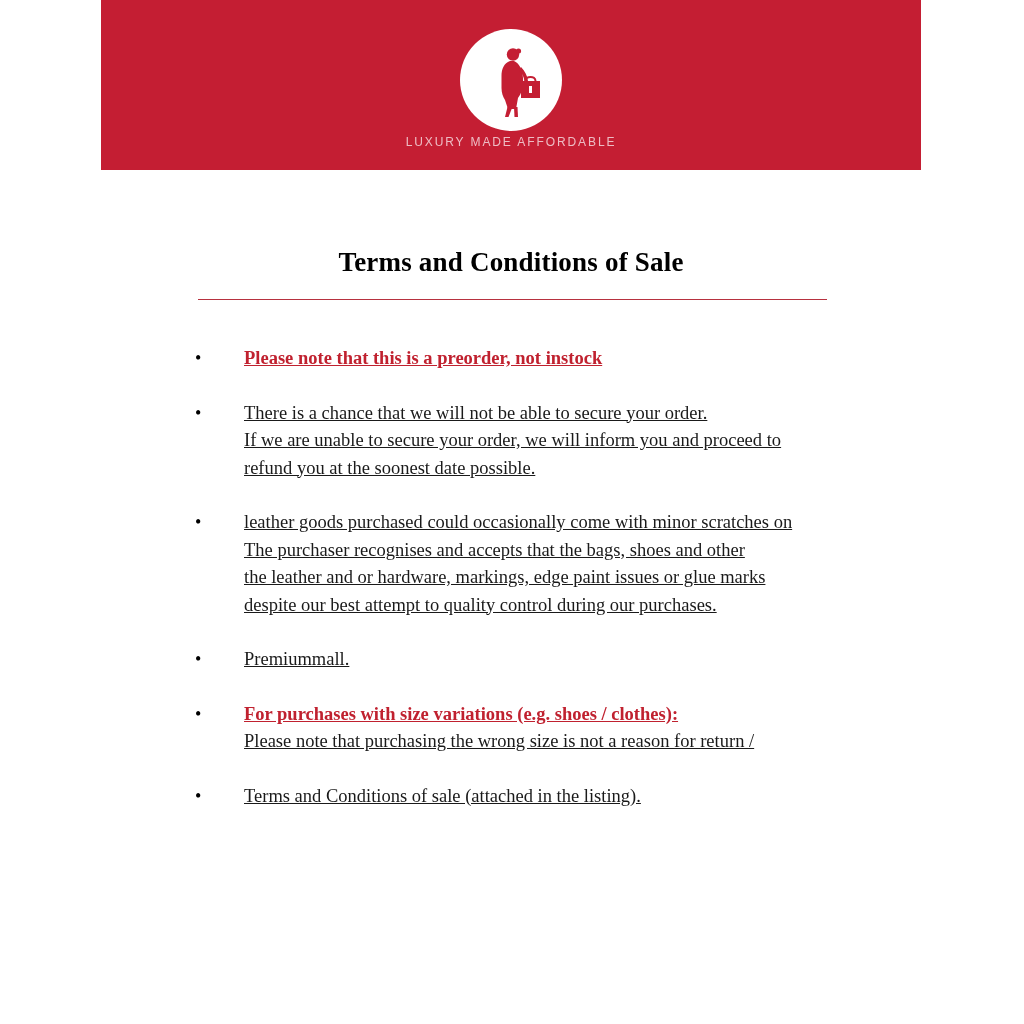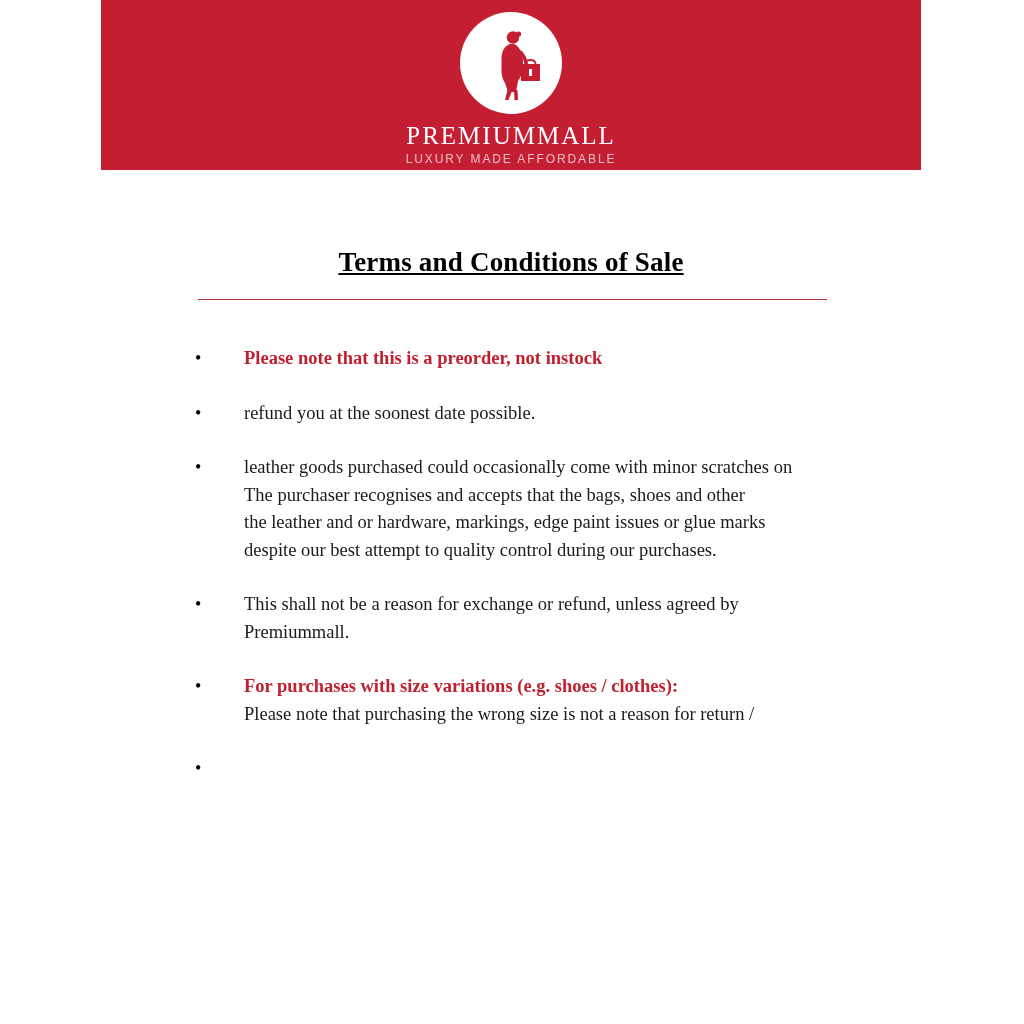--- a/index.html
+++ b/index.html
@@ -84,21 +84,20 @@
   .doc-title {
     position: absolute;
     left: 101px;
     top: 247px;
     width: 820px;
     text-align: center;
     font-size: 27px;
     font-weight: bold;
     letter-spacing: 0.2px;
     color: #000000;
-    text-decoration: underline;
   }
 
   .title-rule {
     position: absolute;
     left: 198px;
     top: 299px;
     width: 629px;
     height: 1px;
     background: #b7313f;
   }
@@ -136,20 +135,21 @@
   }
 
   .bullet-text {
     font-size: 18.5px;
     line-height: 27.5px;
     color: #1a1a1a;
   }
 
   .bullet-text .line {
     display: block;
+    text-decoration: underline;
   }
 
   .emph {
     color: #c0212f;
     font-weight: bold;
   }
 </style>
 </head>
 <body>
 
@@ -174,73 +174,74 @@
             <path d="M42 66 L42.5 76 L46 76 L45.5 66 Z"></path>
           </g>
 
           <g>
             <rect x="49" y="40" width="19" height="17" fill="#c41e33"></rect>
             <path d="M53.5 40 C53.5 34.5 63.5 34.5 63.5 40" fill="none" stroke="#c41e33" stroke-width="2"></path>
             <rect x="57" y="45" width="3" height="7" fill="#ffffff"></rect>
           </g>
         </svg>
       </div>
-      <div class="brand-name">PREMIUMMALL</div>
       <div class="brand-tagline">Luxury Made Affordable</div>
     </div>
   </div>
 
   <div class="doc-title">Terms and Conditions of Sale</div>
   <div class="title-rule"></div>
 
   <div class="content">
     <ul class="bullets">
 
       <li>
         <span class="bullet-dot">•</span>
         <span class="bullet-text">
           <span class="line emph">Please note that this is a preorder, not instock</span>
         </span>
       </li>
 
       <li>
         <span class="bullet-dot">•</span>
         <span class="bullet-text">
+          <span class="line">There is a chance that we will not be able to secure your order.</span>
+          <span class="line">If we are unable to secure your order, we will inform you and proceed to</span>
           <span class="line">refund you at the soonest date possible.</span>
         </span>
       </li>
 
       <li>
         <span class="bullet-dot">•</span>
         <span class="bullet-text">
           <span class="line">leather goods purchased could occasionally come with minor scratches on</span>
           <span class="line">The purchaser recognises and accepts that the bags, shoes and other</span>
           <span class="line">the leather and or hardware, markings, edge paint issues or glue marks</span>
           <span class="line">despite our best attempt to quality control during our purchases.</span>
         </span>
       </li>
 
       <li>
         <span class="bullet-dot">•</span>
         <span class="bullet-text">
-          <span class="line">This shall not be a reason for exchange or refund, unless agreed by</span>
           <span class="line">Premiummall.</span>
         </span>
       </li>
 
       <li>
         <span class="bullet-dot">•</span>
         <span class="bullet-text">
           <span class="line emph">For purchases with size variations (e.g. shoes / clothes):</span>
           <span class="line">Please note that purchasing the wrong size is not a reason for return /</span>
         </span>
       </li>
 
       <li>
         <span class="bullet-dot">•</span>
         <span class="bullet-text">
+          <span class="line">Terms and Conditions of sale (attached in the listing).</span>
         </span>
       </li>
 
     </ul>
   </div>
 
 </div>
 
 </body></html>

